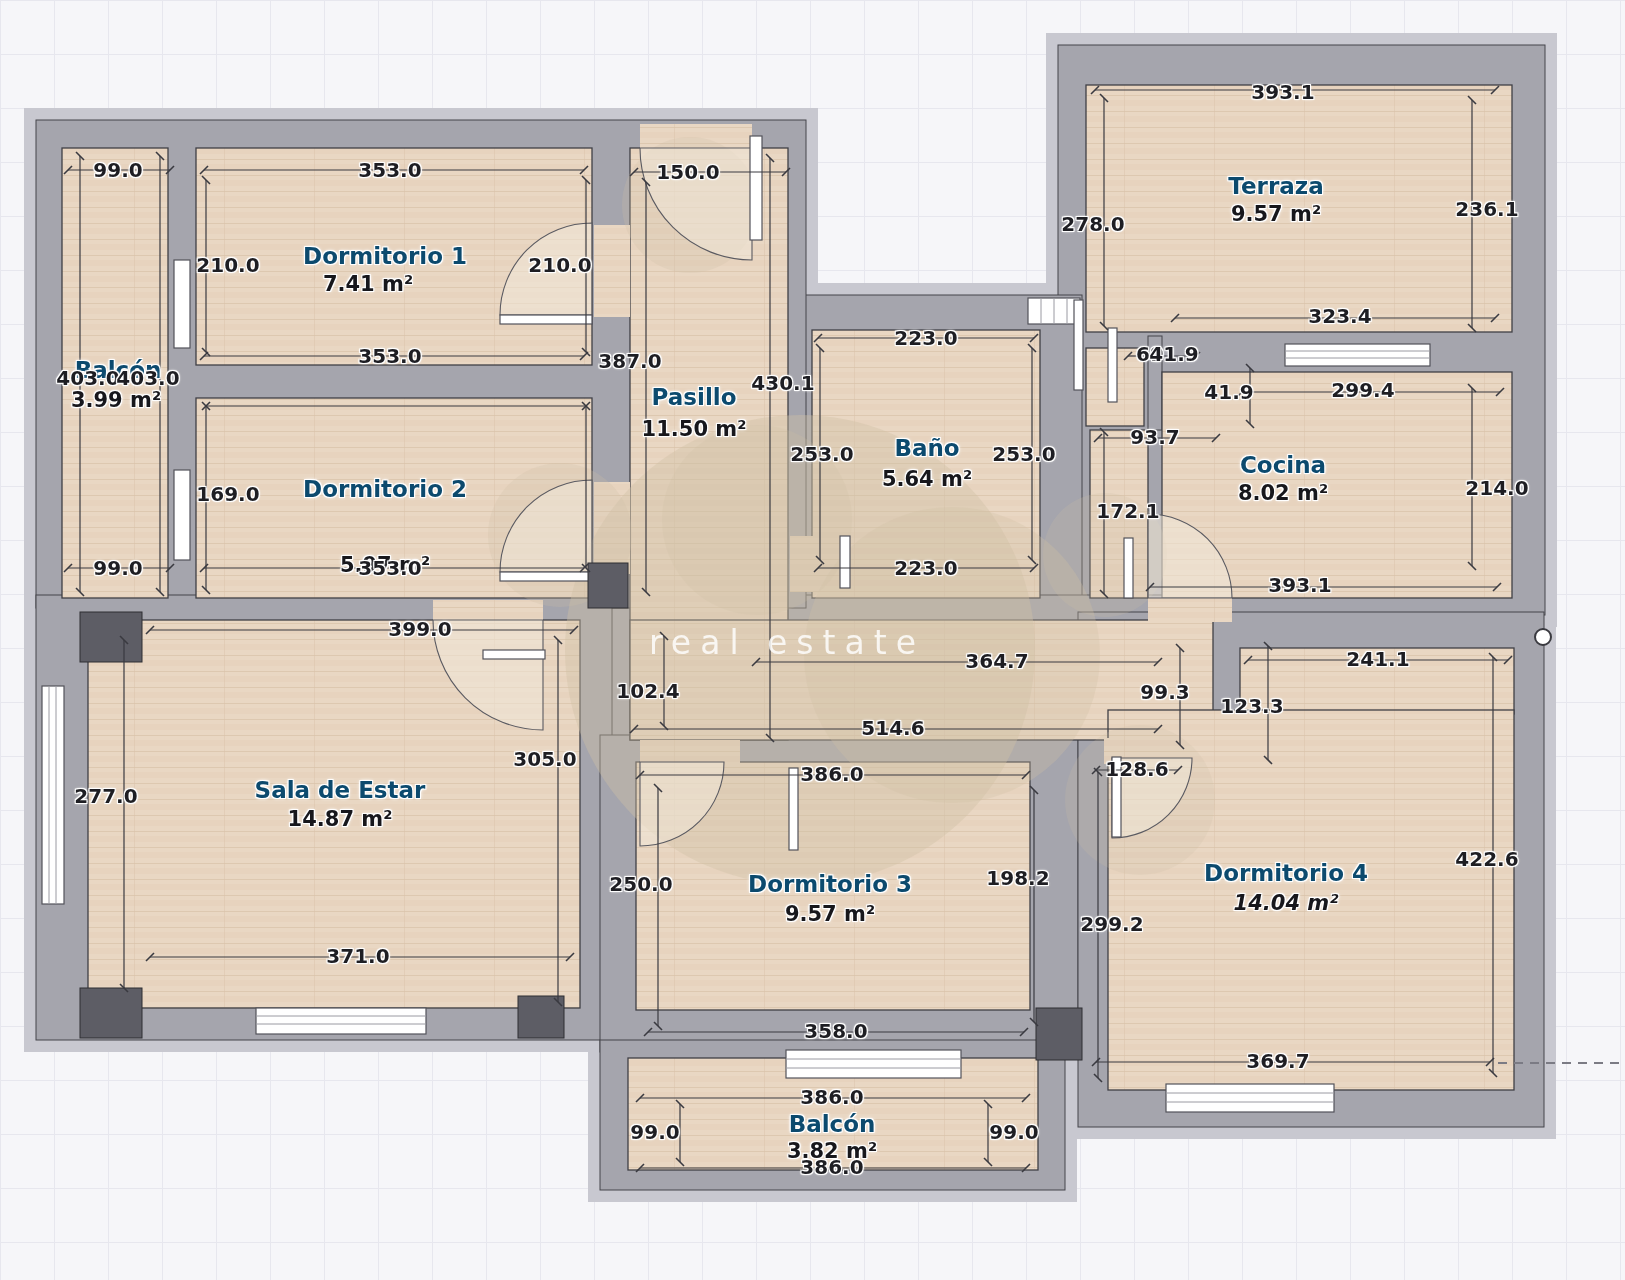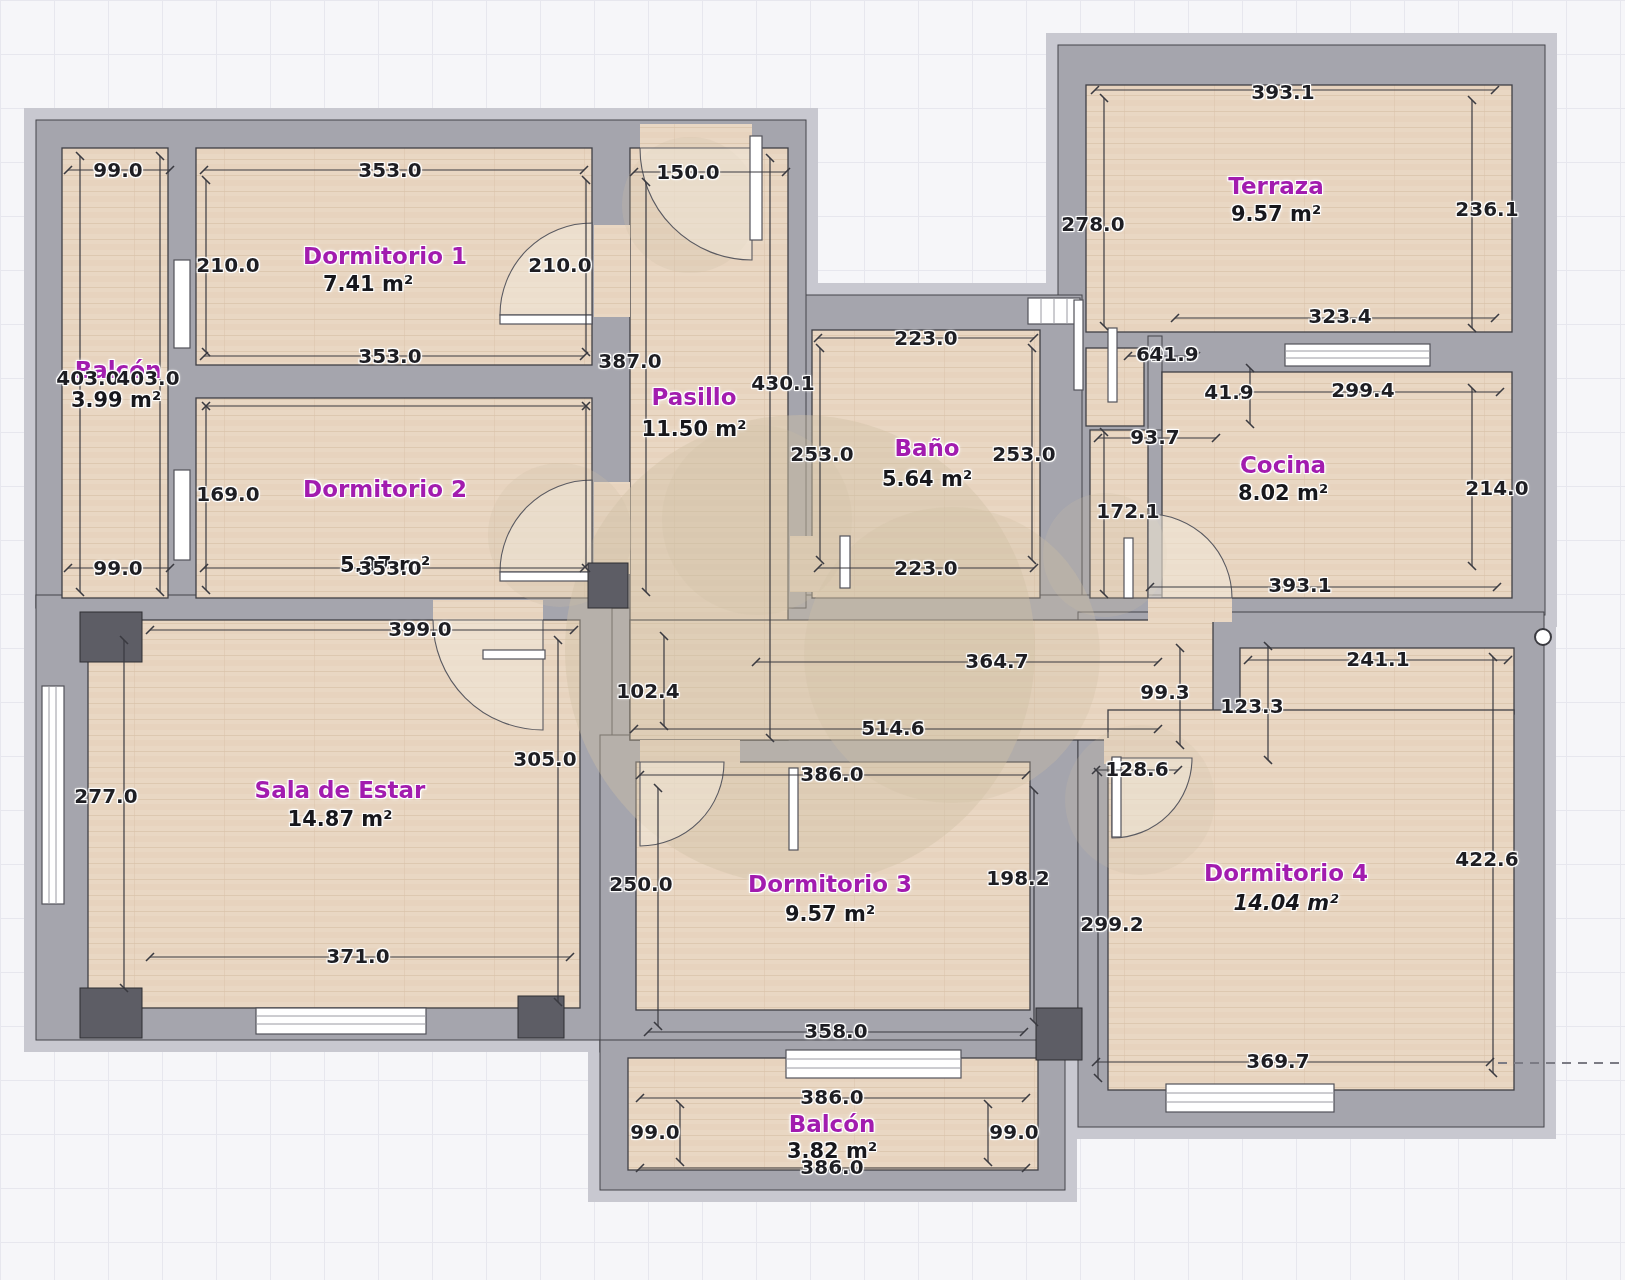--- a/index.html
+++ b/index.html
@@ -26,21 +26,21 @@
   .dash{stroke:#7b7b84;stroke-width:2;stroke-dasharray:9 7;fill:none;}
   .knob{fill:#ffffff;stroke:#3a3a40;stroke-width:2;}
 
   .labels{position:absolute;left:0;top:0;width:100%;height:100%;z-index:4;}
   .labels span{position:absolute;transform:translate(-50%,-50%);white-space:nowrap;}
   .dim{
     z-index:6;font-size:20px;font-weight:700;color:#1e1e23;
     text-shadow:0 0 3px #fff,0 0 3px #fff,-1px -1px 0 #fff,1px -1px 0 #fff,-1px 1px 0 #fff,1px 1px 0 #fff;
   }
   .room-name{
-    z-index:5;font-size:23px;font-weight:700;color:#a21caf;
+    z-index:5;font-size:23px;font-weight:700;color:#0c4a6e;
     text-shadow:0 0 3px #fff,0 0 4px #fff,-1px -1px 0 #fff,1px -1px 0 #fff,-1px 1px 0 #fff,1px 1px 0 #fff;
   }
   .room-area{
     z-index:5;font-size:21px;font-weight:700;color:#17171c;
     text-shadow:0 0 3px #fff,0 0 4px #fff,-1px -1px 0 #fff,1px -1px 0 #fff,-1px 1px 0 #fff,1px 1px 0 #fff;
   }
   .wm-line1{z-index:3;font-size:62px;letter-spacing:4px;color:rgba(255,255,255,0.88);}
   .wm-line2{z-index:3;font-size:33px;letter-spacing:9px;color:rgba(255,255,255,0.82);}
 </style>
 </head>
@@ -228,20 +228,21 @@
     <line class="dl" x1="988" y1="1104" x2="988" y2="1162"></line>
     <line class="dl" x1="1250" y1="368" x2="1250" y2="424"></line>
   </g>
 
   <circle class="knob" cx="1543" cy="637" r="8"></circle>
   <line class="dash" x1="1498" y1="1063" x2="1622" y2="1063"></line>
 </svg>
 
 <div class="labels">
 
+  <span class="wm-line2" style="left:787px;top:642px;">real estate</span>
 
   <span class="room-name" style="left:118px;top:370px;">Balcón</span>
   <span class="room-area" style="left:116px;top:400px;">3.99 m²</span>
   <span class="room-name" style="left:385px;top:256px;">Dormitorio 1</span>
   <span class="room-area" style="left:368px;top:284px;">7.41 m²</span>
   <span class="room-name" style="left:385px;top:489px;">Dormitorio 2</span>
   <span class="room-area" style="left:385px;top:537px;margin-top:28px;">5.97 m²</span>
   <span class="room-name" style="left:694px;top:397px;">Pasillo</span>
   <span class="room-area" style="left:694px;top:429px;">11.50 m²</span>
   <span class="room-name" style="left:927px;top:448px;">Baño</span>

